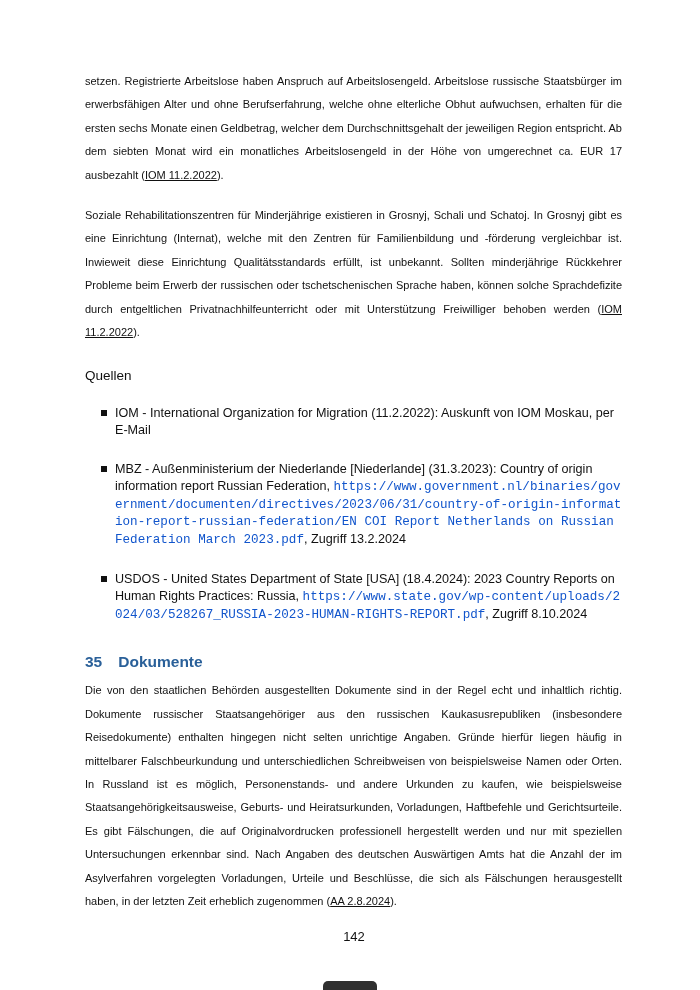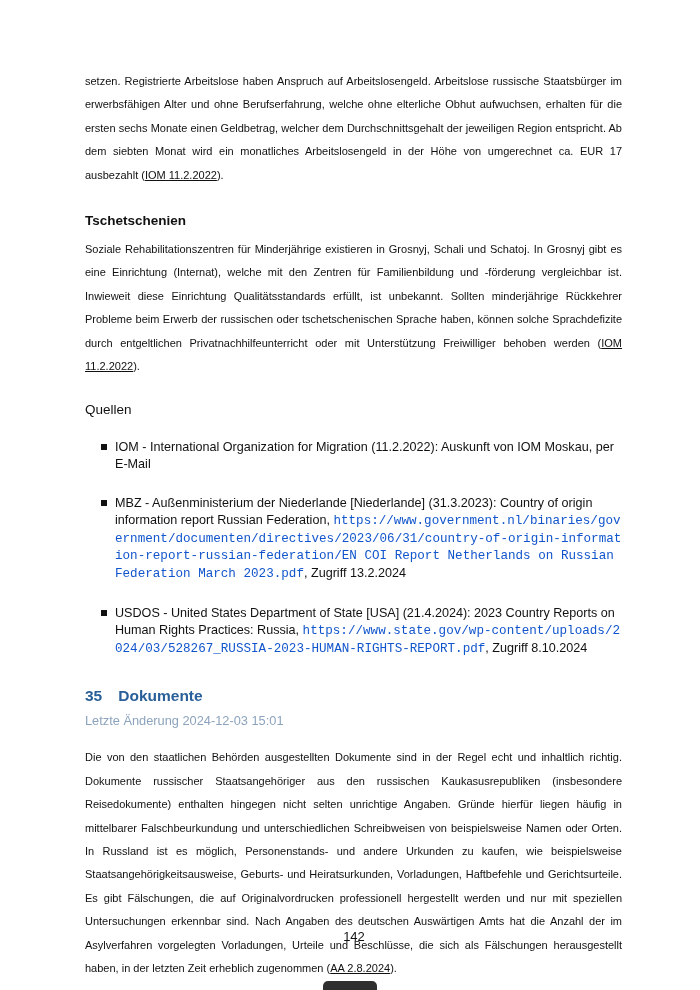--- a/index.html
+++ b/index.html
@@ -104,41 +104,39 @@
   }
 </style>
 </head>
 <body>
 
 <div class="page">
   <div class="content">
 
     <p class="body"><span>setzen. Registrierte Arbeitslose haben Anspruch auf Arbeitslosengeld. Arbeitslose russische Staatsbürger im erwerbsfähigen Alter und ohne Berufserfahrung, welche ohne elterliche Obhut aufwuchsen, erhalten für die ersten sechs Monate einen Geldbetrag, welcher dem Durchschnittsgehalt der jeweiligen Region entspricht. Ab dem siebten Monat wird ein monatliches Arbeitslosengeld in der Höhe von umgerechnet ca. EUR 17 ausbezahlt (</span><a class="ref-link">IOM 11.2.2022</a><span>).</span></p>
 
-    <h3 class="subheading">Tschetschenien</h3>
 
     <p class="body"><span>Soziale Rehabilitationszentren für Minderjährige existieren in Grosnyj, Schali und Schatoj. In Grosnyj gibt es eine Einrichtung (Internat), welche mit den Zentren für Familienbildung und -förderung vergleichbar ist. Inwieweit diese Einrichtung Qualitätsstandards erfüllt, ist unbekannt. Sollten minderjährige Rückkehrer Probleme beim Erwerb der russischen oder tschetschenischen Sprache haben, können solche Sprachdefizite durch entgeltlichen Privatnachhilfeunterricht oder mit Unterstützung Freiwilliger behoben werden (</span><a class="ref-link">IOM 11.2.2022</a><span>).</span></p>
 
     <div class="quellen-label">Quellen</div>
 
     <ul class="sources">
       <li>
         <span class="bullet-square"></span><span>IOM - International Organization for Migration (11.2.2022): Auskunft von IOM Moskau, per E-Mail</span>
       </li>
       <li>
         <span class="bullet-square"></span><span>MBZ - Außenministerium der Niederlande [Niederlande] (31.3.2023): Country of origin information report Russian Federation, </span><a class="src-url">https://www.government.nl/binaries/government/documenten/directives/2023/06/31/country-of-origin-information-report-russian-federation/EN COI Report Netherlands on Russian Federation March 2023.pdf</a><span>, Zugriff 13.2.2024</span>
       </li>
       <li>
-        <span class="bullet-square"></span><span>USDOS - United States Department of State [USA] (21.4.2024): 2023 Country Reports on Human Rights Practices: Russia, </span><a class="src-url">https://www.state.gov/wp-content/uploads/2024/03/528267_RUSSIA-2023-HUMAN-RIGHTS-REPORT.pdf</a><span>, Zugriff 8.10.2024</span>
+        <span class="bullet-square"></span><span>USDOS - United States Department of State [USA] (18.4.2024): 2023 Country Reports on Human Rights Practices: Russia, </span><a class="src-url">https://www.state.gov/wp-content/uploads/2024/03/528267_RUSSIA-2023-HUMAN-RIGHTS-REPORT.pdf</a><span>, Zugriff 8.10.2024</span>
       </li>
     </ul>
 
     <h2 class="section-heading"><span class="sec-num">35</span><span>Dokumente</span></h2>
 
-    <div class="last-change">Letzte Änderung 2024-12-03 15:01</div>
 
     <p class="body"><span>Die von den staatlichen Behörden ausgestellten Dokumente sind in der Regel echt und inhaltlich richtig. Dokumente russischer Staatsangehöriger aus den russischen Kaukasusrepubliken (insbesondere Reisedokumente) enthalten hingegen nicht selten unrichtige Angaben. Gründe hierfür liegen häufig in mittelbarer Falschbeurkundung und unterschiedlichen Schreibweisen von beispielsweise Namen oder Orten. In Russland ist es möglich, Personenstands- und andere Urkunden zu kaufen, wie beispielsweise Staatsangehörigkeitsausweise, Geburts- und Heiratsurkunden, Vorladungen, Haftbefehle und Gerichtsurteile. Es gibt Fälschungen, die auf Originalvordrucken professionell hergestellt werden und nur mit speziellen Untersuchungen erkennbar sind. Nach Angaben des deutschen Auswärtigen Amts hat die Anzahl der im Asylverfahren vorgelegten Vorladungen, Urteile und Beschlüsse, die sich als Fälschungen herausgestellt haben, in der letzten Zeit erheblich zugenommen (</span><a class="ref-link">AA 2.8.2024</a><span>).</span></p>
 
   </div>
 
   <div class="footer-pagenum">142</div>
   <div class="page-edge-marker"></div>
 </div>
 
 </body></html>

